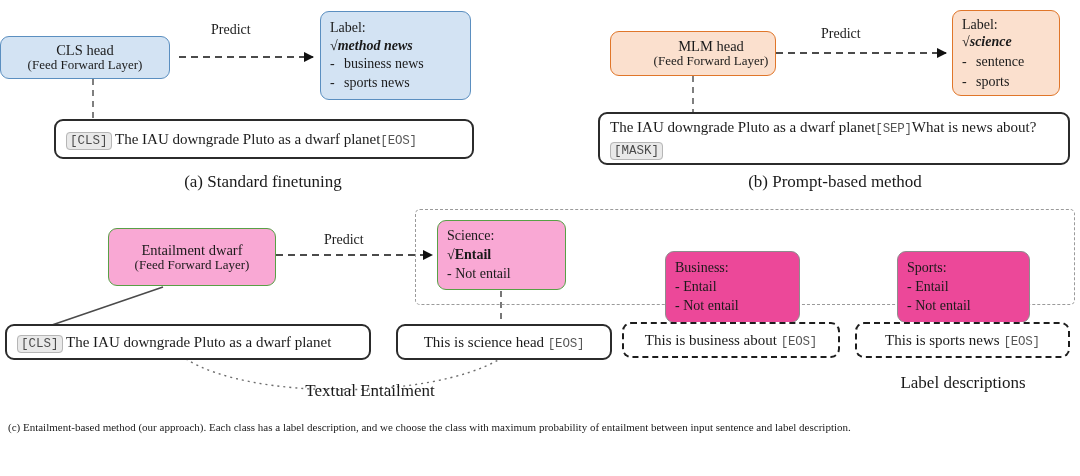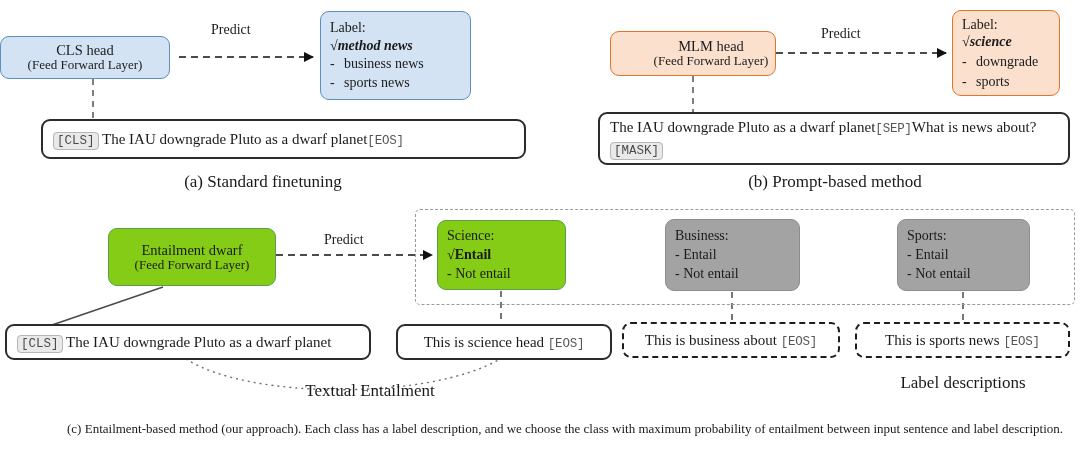--- a/index.html
+++ b/index.html
@@ -8,23 +8,23 @@
   .fig{position:absolute;left:0;top:0;width:1080px;height:476px;}
   svg.layer{position:absolute;left:0;top:0;width:1080px;height:476px;pointer-events:none;}
 
   .box{position:absolute;box-sizing:border-box;display:flex;flex-direction:column;
        justify-content:center;border-radius:9px;}
   .box.center{align-items:center;text-align:center;}
 
   
   .blue   {background:#d3e3f3;border:1.6px solid #5b8fc0;}
   .orange {background:#fbe0ce;border:1.6px solid #e0762a;}
-  .green  {background:#84cc16;border:1.6px solid #58a046;}
+  .green  {background:#f9a8d4;border:1.6px solid #58a046;}
   .plain  {background:#ffffff;border:2px solid #2b2b2b;}
-  .plaingray{background:#a3a3a3;border:1.4px solid #8d8d8d;}
+  .plaingray{background:#ec4899;border:1.4px solid #8d8d8d;margin-top:32px;}
   .dashbox{background:#ffffff;border:2px dashed #1d1d1d;}
   .dashgroup{background:transparent;border:1.2px dashed #9a9a9a;border-radius:5px;}
 
   .ln1{line-height:1.12;}
   .hd{font-size:14.5px;}
   .hd .sub{font-size:13px;}
 
   .lbl{font-size:14px;padding:5px 8px 5px 9px;}
   .lbl .row{white-space:nowrap;}
   .lbl .sel{font-weight:bold;font-style:italic;}
@@ -36,21 +36,21 @@
   .sent .ln{white-space:normal;}
   .mono{font-family:"Liberation Mono","DejaVu Sans Mono",monospace;font-size:12.5px;
         color:#555;letter-spacing:-0.2px;}
   .tok{font-family:"Liberation Mono","DejaVu Sans Mono",monospace;font-size:12.5px;
        color:#4a4a4a;background:#e9e9e9;border:1px solid #b6b6b6;border-radius:4px;
        padding:1px 3px;}
 
   .cap{position:absolute;font-size:17px;}
   .cap.c{text-align:center;}
   .edgelabel{position:absolute;font-size:14px;}
-  .bigcap{position:absolute;font-size:13px;line-height:1.55;text-align:right;}
+  .bigcap{position:absolute;font-size:11px;line-height:1.55;}
 </style>
 </head>
 <body>
 
 <div class="fig">
 
   <svg class="layer" viewBox="0 0 1080 476">
     <defs>
       <marker id="ah" viewBox="0 0 10 10" refX="9" refY="5" markerWidth="7" markerHeight="7" orient="auto-start-reverse">
         <path d="M 0 0 L 10 5 L 0 10 z" fill="#111"></path>
@@ -89,21 +89,21 @@
       <span class="tick">√</span><span class="sel">method news</span>
     </div>
     <div class="row" style="margin-top:2px;">
       <span class="dash">-</span><span>business news</span>
     </div>
     <div class="row" style="margin-top:4px;">
       <span class="dash">-</span><span>sports news</span>
     </div>
   </div>
 
-  <div class="box plain sent" style="left:41px;top:119px;width:485px;height:40px;">
+  <div class="box plain sent" style="left:54px;top:119px;width:420px;height:40px;">
     <div class="ln">
       <span class="tok">[CLS]</span>
       <span>The IAU downgrade Pluto as a dwarf planet</span><span class="mono">[EOS]</span>
     </div>
   </div>
 
   <div class="cap c" style="left:163px;top:172px;width:200px;">(a) Standard finetuning</div>
 
   <div class="box orange center hd ln1" style="left:610px;top:31px;width:166px;height:45px;padding-left:36px;">
     <div>MLM head</div>
@@ -111,21 +111,21 @@
   </div>
 
   <div class="edgelabel" style="left:821px;top:26px;">Predict</div>
 
   <div class="box orange lbl ln1" style="left:952px;top:10px;width:108px;height:86px;">
     <div class="row">Label:</div>
     <div class="row" style="margin-top:2px;">
       <span class="tick">√</span><span class="sel">science</span>
     </div>
     <div class="row" style="margin-top:4px;">
-      <span class="dash">-</span><span>downgrade</span>
+      <span class="dash">-</span><span>sentence</span>
     </div>
     <div class="row" style="margin-top:4px;">
       <span class="dash">-</span><span>sports</span>
     </div>
   </div>
 
   <div class="box plain sent" style="left:598px;top:112px;width:472px;height:53px;justify-content:center;">
     <div class="ln" style="line-height:1.45;">
       <span>The IAU downgrade Pluto as a dwarf planet</span><span class="mono">[SEP]</span><span>What is news about?</span>
       <span class="tok">[MASK]</span>

